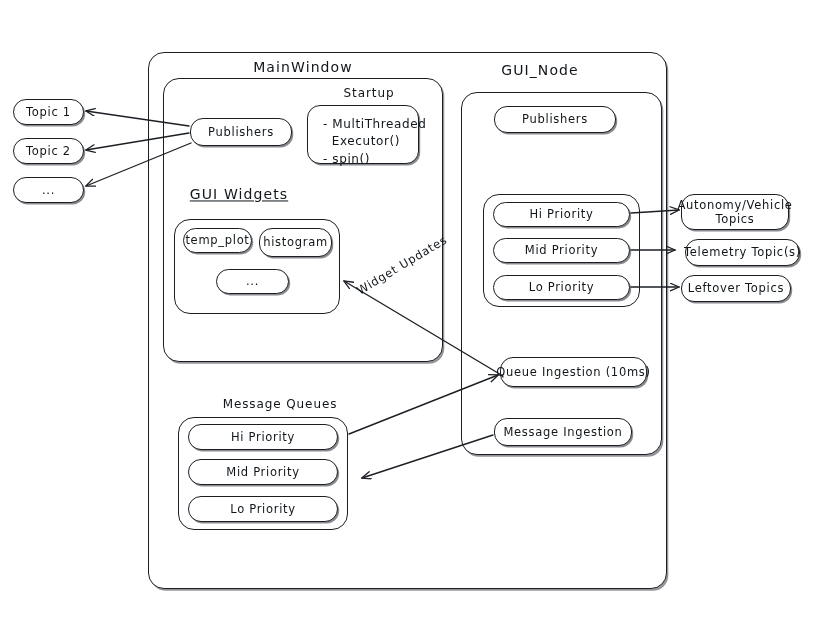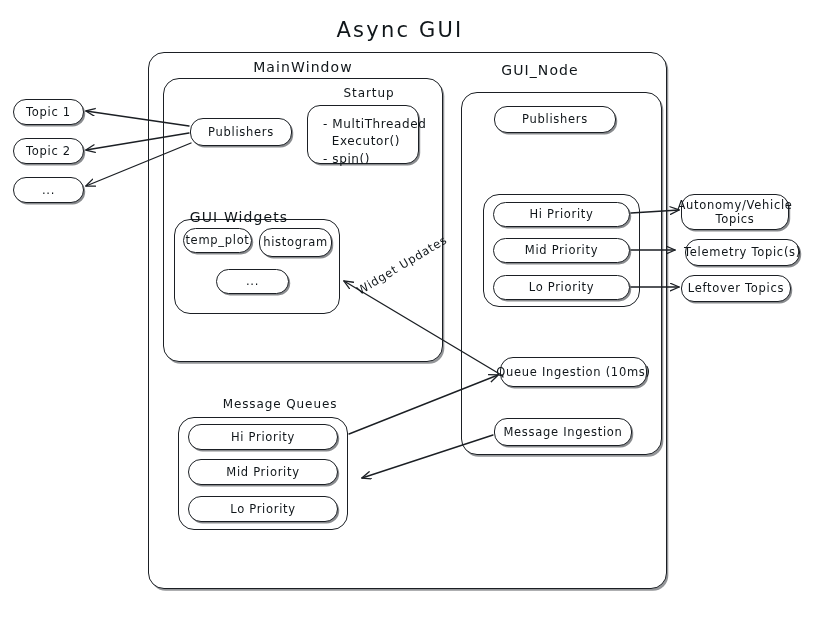--- a/index.html
+++ b/index.html
@@ -41,38 +41,37 @@
   .node.plain{box-shadow:none;}
   .node .inner{
     position:absolute;inset:0;display:flex;align-items:center;justify-content:center;
   }
 </style>
 </head>
 <body>
 
 <div id="canvas">
 
-  <div class="lbl title" style="left:400px;top:31px;">Async GUI</div>
 
   <div class="node grp" style="left:148px;top:52px;width:519px;height:537px;"></div>
 
   <div class="node grp" style="left:163px;top:78px;width:280px;height:284px;"></div>
 
   <div class="node grp" style="left:461px;top:92px;width:201px;height:363px;"></div>
 
   <div class="node grp plain" style="left:174px;top:219px;width:166px;height:95px;"></div>
 
   <div class="node grp plain" style="left:483px;top:194px;width:157px;height:113px;"></div>
 
   <div class="node grp plain" style="left:178px;top:417px;width:170px;height:113px;"></div>
 
   <div class="lbl grouplbl" style="left:303px;top:68px;">MainWindow</div>
   <div class="lbl grouplbl" style="left:540px;top:71px;">GUI_Node</div>
   <div class="lbl grouplbl sm" style="left:369px;top:93px;">Startup</div>
-  <div class="lbl grouplbl" style="left:239px;top:218px;">GUI Widgets</div>
+  <div class="lbl grouplbl" style="left:239px;top:195px;text-decoration:underline;">GUI Widgets</div>
   <div class="lbl grouplbl sm" style="left:263px;top:404px;padding-left:34px;">Message Queues</div>
 
   <div class="node" style="left:13px;top:99px;width:71px;height:26px;">
     <div class="inner">
         <span class="lbl boxlbl" style="position:static;transform:none;">Topic 1</span>
       </div>
   </div>
   <div class="node" style="left:13px;top:138px;width:71px;height:26px;">
     <div class="inner">
         <span class="lbl boxlbl" style="position:static;transform:none;">Topic 2</span>

